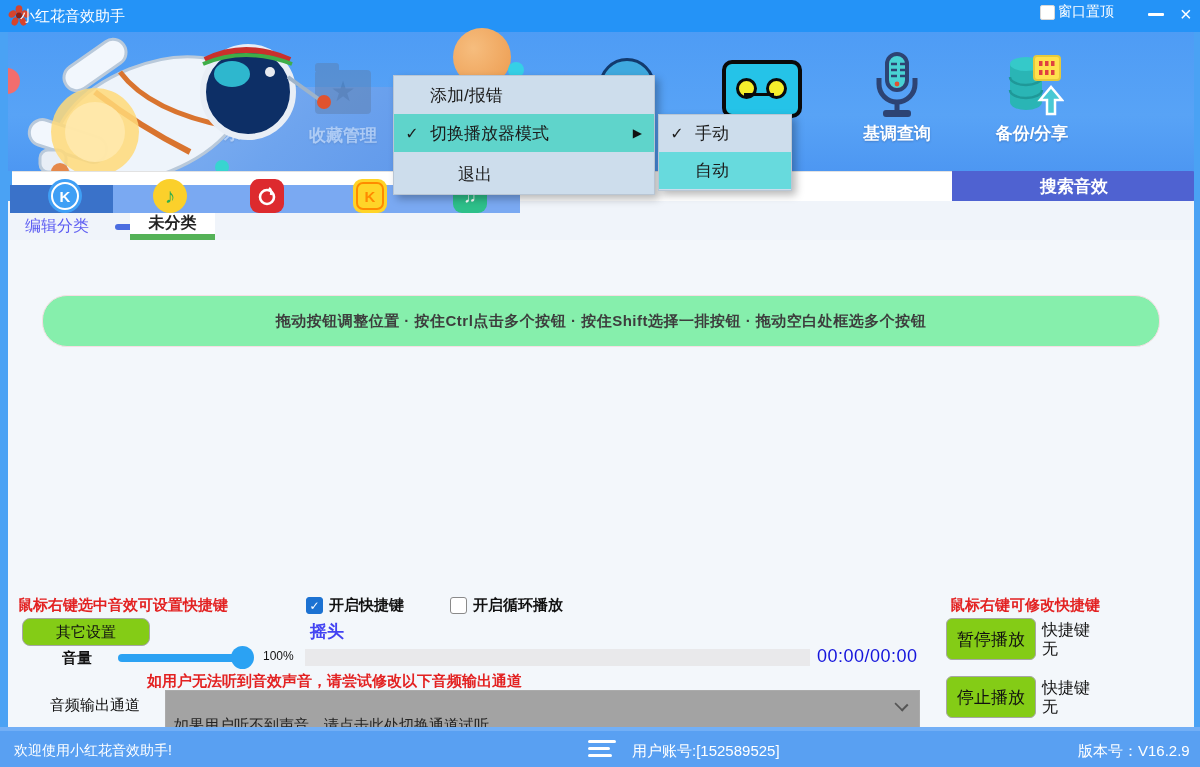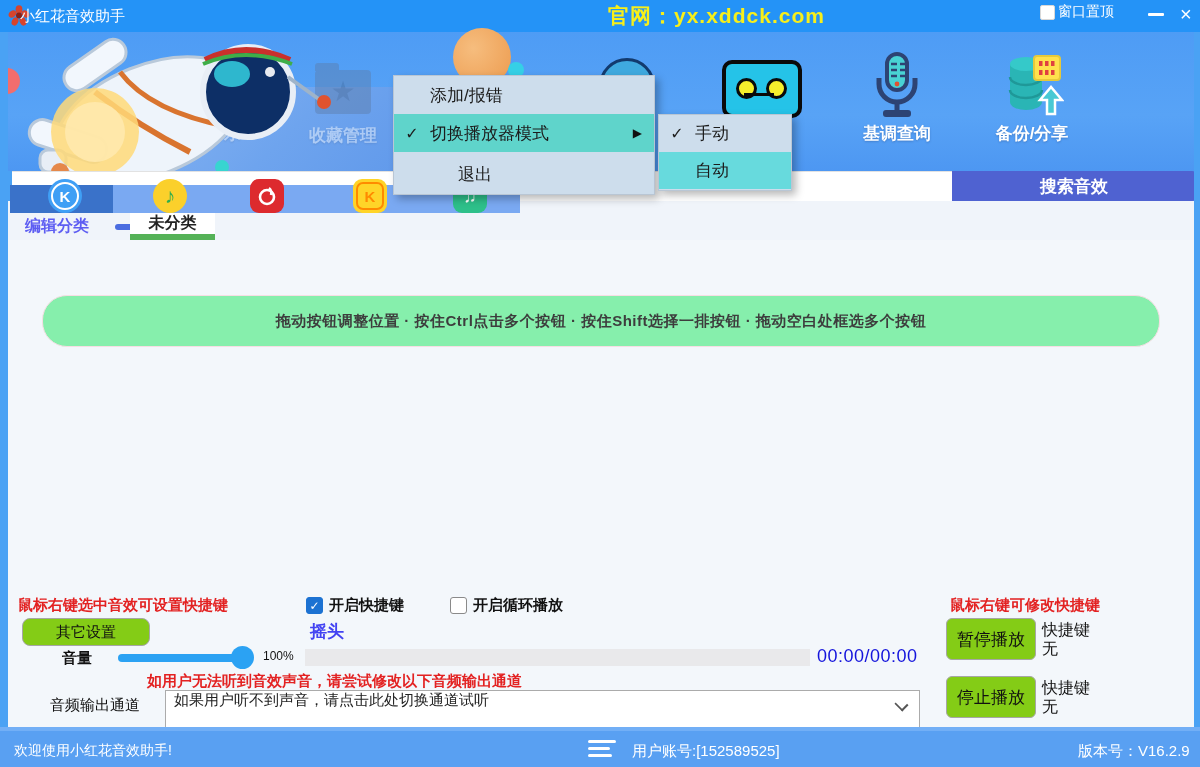--- a/index.html
+++ b/index.html
@@ -60,21 +60,21 @@
   .kugou-ring{width:24px;height:24px;border:2px solid #fff;border-radius:50%;
               display:flex;align-items:center;justify-content:center;color:#fff;font-size:15px;font-weight:bold;}
   .picon-qq{left:143px;background:#fbd02b;border-radius:50%;color:#2fae4e;font-size:21px;}
   .picon-netease{left:240px;background:#dd2a2e;}
   .picon-kuwo{left:343px;background:#ffd428;}
   .kuwo-ring{width:24px;height:24px;border:2px solid #ff8a00;border-radius:7px;
              display:flex;align-items:center;justify-content:center;color:#ff8a00;font-size:15px;font-weight:bold;}
   .picon-soda{left:443px;background:#2ec08a;color:#fff;font-size:18px;}
 
   
-  .edit-cat{left:25px;top:216px;font-size:16px;font-weight:bold;color:#5d5df2;display:flex;align-items:center;gap:26px;}
+  .edit-cat{left:25px;top:216px;font-size:16px;font-weight:normal;color:#5d5df2;display:flex;align-items:center;gap:26px;}
   .edit-dash{width:18px;height:6px;border-radius:3px;background:#4a6ce0;}
   .tab-active{left:130px;top:213px;width:85px;height:21px;background:#fff;color:#222;
               font-size:16px;font-weight:bold;display:flex;align-items:center;justify-content:center;}
   .tab-underline{left:130px;top:234px;width:85px;height:6px;background:#55b257;}
 
   
   .content{left:8px;top:240px;width:1186px;height:487px;background:#f3f7fb;}
   .hint-banner{left:42px;top:295px;width:1116px;height:50px;background:#86efac;border:1px solid #f6dee4;
                border-radius:25px;display:flex;align-items:center;justify-content:center;
                font-size:15px;font-weight:bold;color:#3d3d3d;letter-spacing:.5px;}
@@ -94,22 +94,22 @@
   .chk2{left:450px;top:596px;}
   .sound-name{left:310px;top:620px;font-size:17px;font-weight:bold;color:#4343f2;}
   .vol-label{left:62px;top:649px;font-size:15px;font-weight:bold;color:#111;}
   .vol-track{left:118px;top:654px;width:134px;height:8px;border-radius:4px;background:#2ba2f3;}
   .vol-thumb{left:231px;top:646px;width:23px;height:23px;border-radius:50%;background:#2ba2f3;}
   .vol-val{left:263px;top:649px;font-size:12px;color:#111;}
   .progress{left:305px;top:649px;width:505px;height:17px;background:#e9e9eb;}
   .time{left:817px;top:646px;font-size:18px;color:#1414dc;letter-spacing:.5px;}
   .warning{left:147px;top:672px;font-size:15px;}
   .channel-label{left:50px;top:696px;font-size:15px;color:#111;}
-  .dropdown{left:165px;top:690px;width:755px;height:46px;background:#ffffff;border:1px solid #ababab;
-            display:flex;align-items:flex-start;padding-left:8px;font-size:15px;color:#222;box-sizing:border-box;}
+  .dropdown{left:165px;top:690px;width:755px;height:46px;background:#a3a3a3;border:1px solid #ababab;
+            display:flex;align-items:flex-end;padding-left:8px;font-size:15px;color:#222;box-sizing:border-box;}
   .chev{position:absolute;right:12px;top:8px;width:9px;height:9px;border-right:2px solid #555;
         border-bottom:2px solid #555;transform:rotate(45deg) scaleY(.8);}
   .pause-btn{left:946px;top:618px;width:88px;height:40px;font-size:17px;}
   .stop-btn{left:946px;top:676px;width:88px;height:40px;font-size:17px;}
   .hk{font-size:16px;color:#111;line-height:19px;}
   .hk1{left:1042px;top:620px;}
   .hk2{left:1042px;top:678px;}
 
   
   .statusbar{left:0;top:727px;width:1200px;height:40px;background:#59a0f2;border-top:4px solid #72aff6;
@@ -148,21 +148,20 @@
       <g fill="#d5442e">
         <ellipse cx="11" cy="4.5" rx="3.4" ry="4.2"></ellipse>
         <ellipse cx="4.5" cy="9" rx="4.2" ry="3.2" transform="rotate(-40 4.5 9)"></ellipse>
         <ellipse cx="17.5" cy="9" rx="4.2" ry="3.2" transform="rotate(40 17.5 9)"></ellipse>
         <ellipse cx="7" cy="16.5" rx="3.2" ry="4.2" transform="rotate(25 7 16.5)"></ellipse>
         <ellipse cx="15" cy="16.5" rx="3.2" ry="4.2" transform="rotate(-25 15 16.5)"></ellipse>
       </g>
       <circle cx="11" cy="10.5" r="3" fill="#8b2015"></circle>
     </svg>
     <div class="abs app-title">小红花音效助手</div>
-    <div class="abs site">官网：yx.xddck.com</div>
     <div class="abs pin-wrap">
       <span class="pin-box"></span>
       <span>窗口置顶</span>
     </div>
     <div class="abs win-min"></div>
     <div class="abs win-close">×</div>
   </div>
 
   <div class="abs banner">
     <div class="abs tool-panel"></div>

